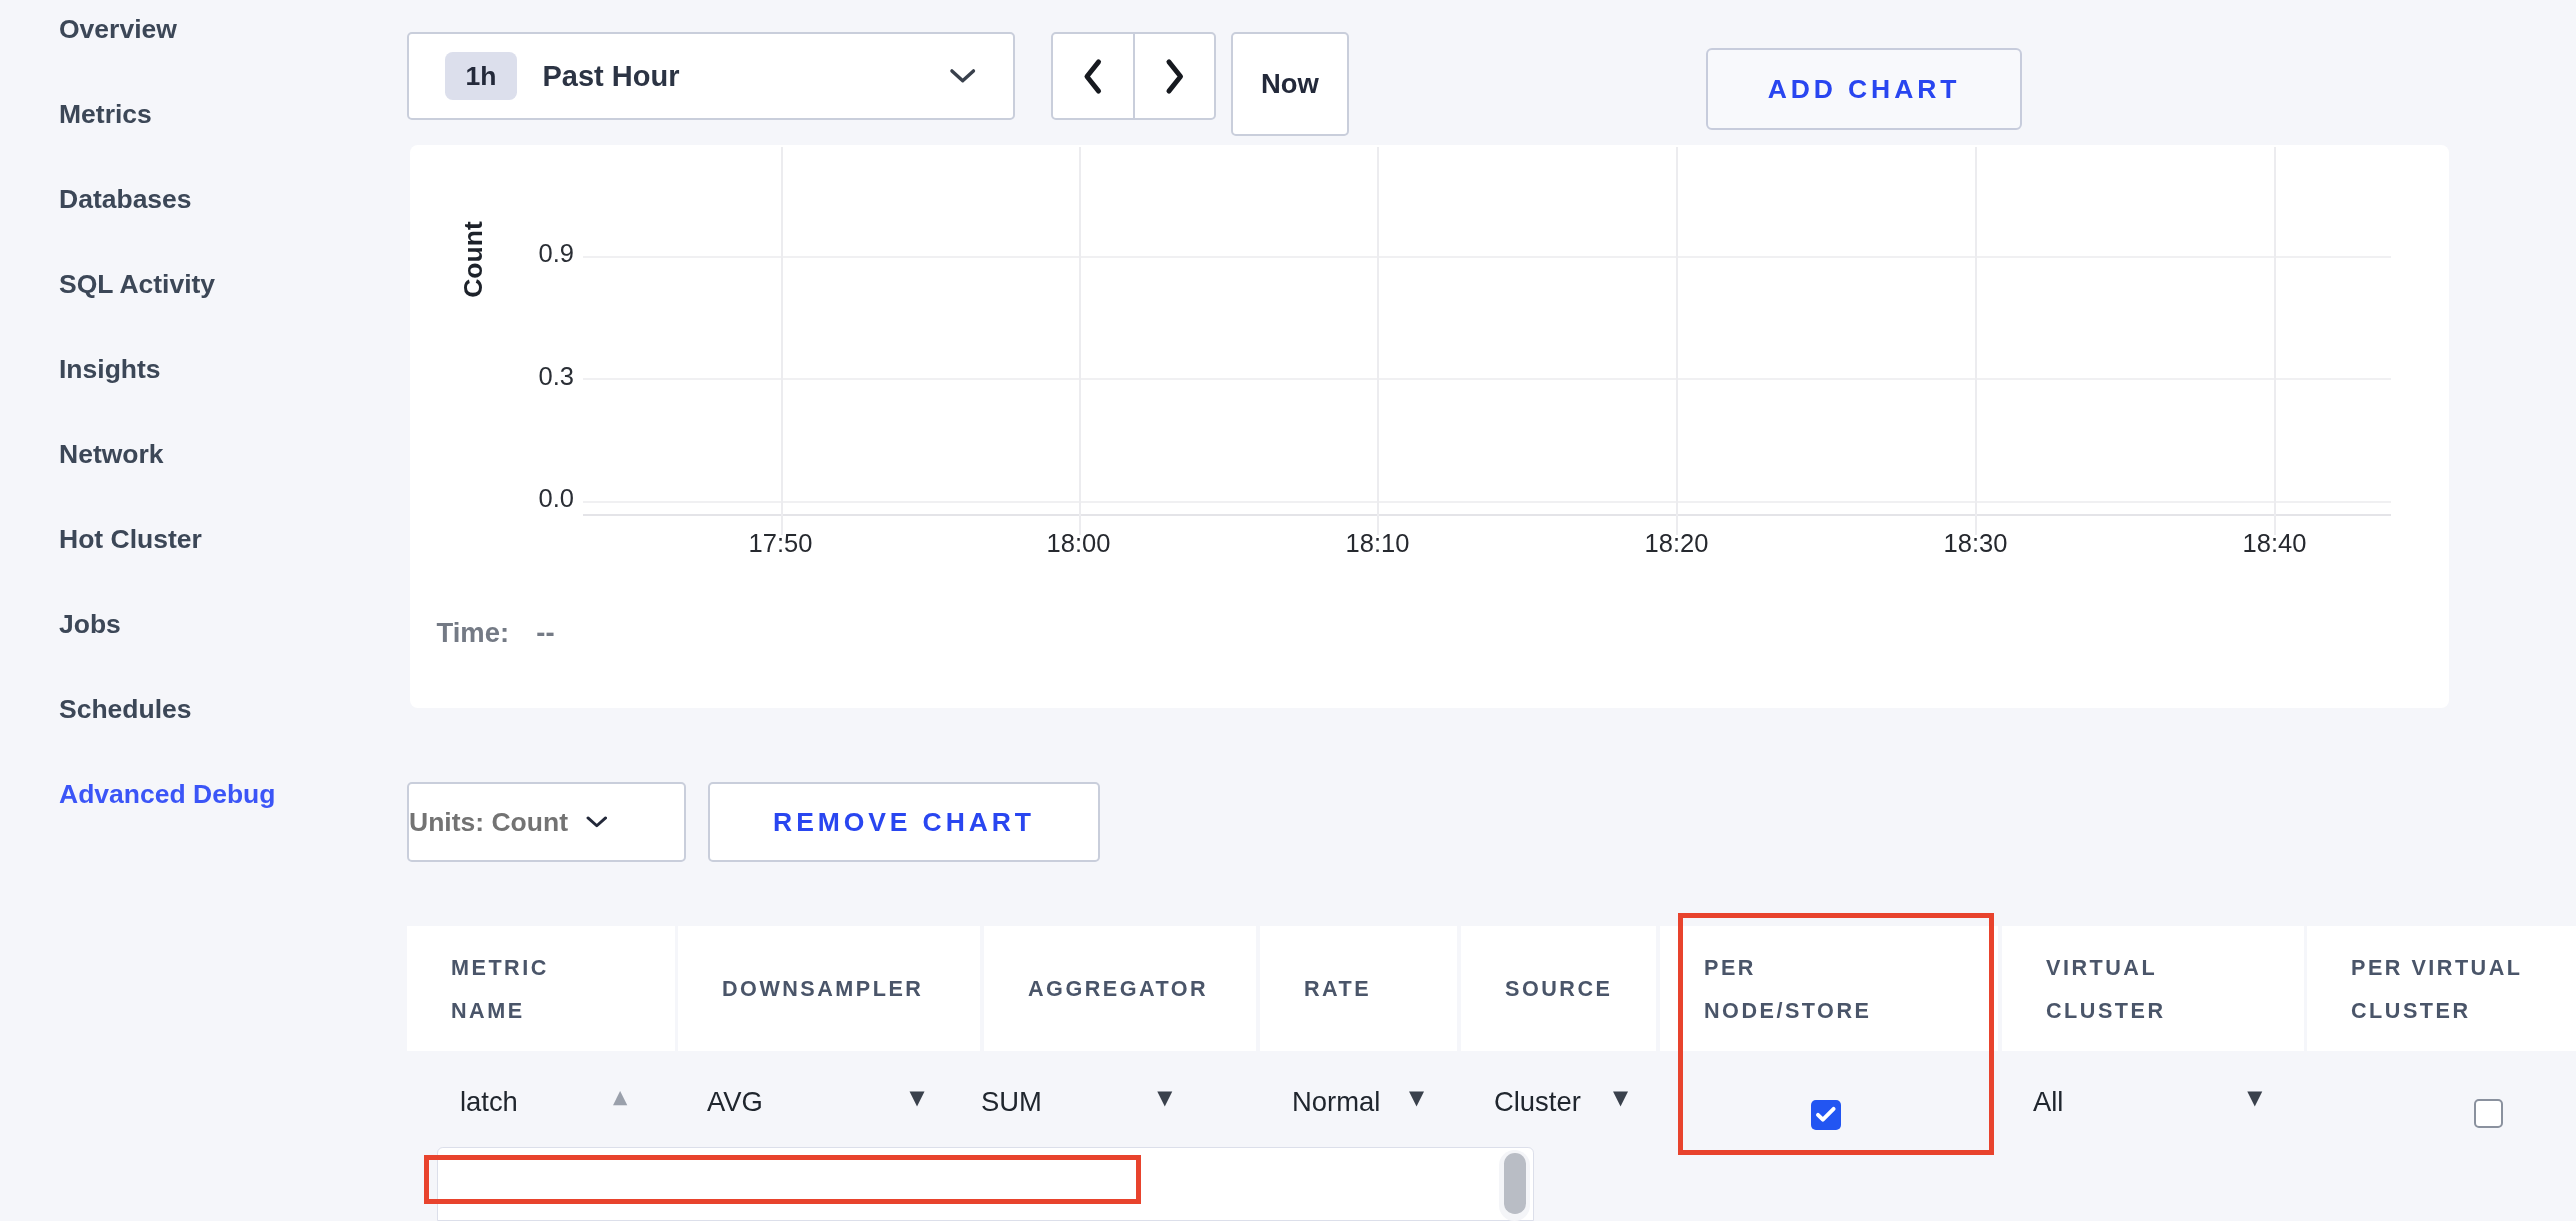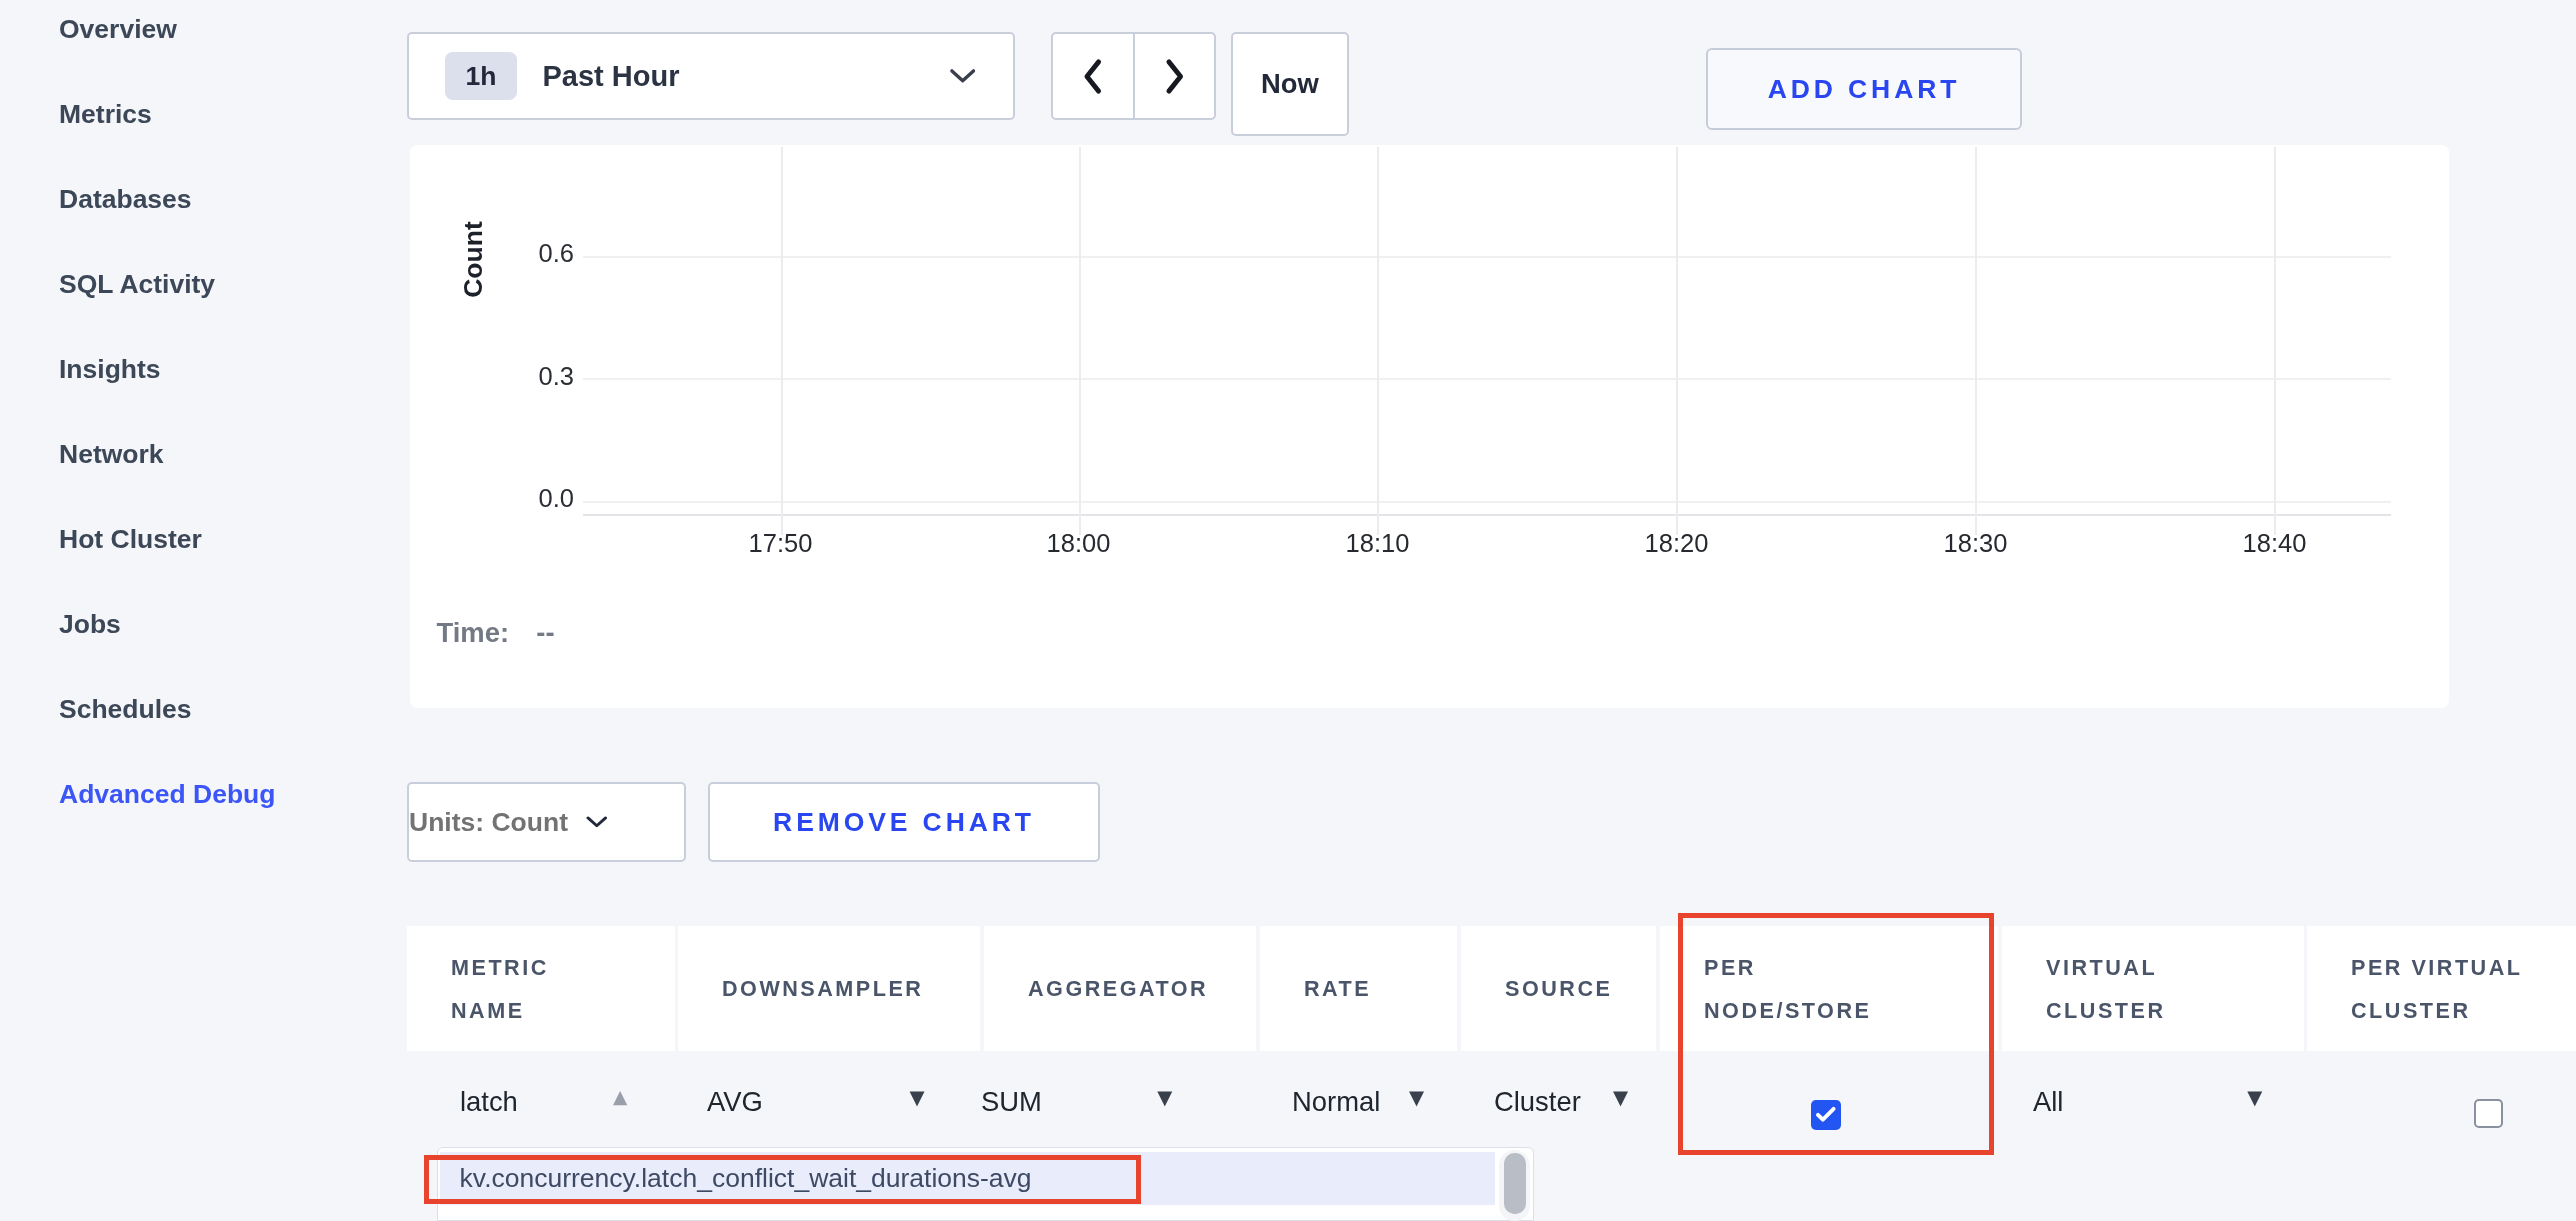--- a/index.html
+++ b/index.html
@@ -168,21 +168,21 @@
     </span>
   </div>
 
   <div class="btn now-btn">Now</div>
 
   <div class="btn add-chart-btn">ADD CHART</div>
 
   <section class="chart-panel">
     <span class="count-label">Count</span>
 
-    <span class="ytick y0">0.6</span>
+    <span class="ytick y0">0.9</span>
     <span class="ytick y1">0.3</span>
     <span class="ytick y2">0.0</span>
 
     <div class="hgrid y0"></div>
     <div class="hgrid y1"></div>
     <div class="hgrid y2"></div>
     <div class="axis-line"></div>
 
     <div class="vgrid x0"></div>
     <div class="vgrid x1"></div>
@@ -271,21 +271,20 @@
   </div>
 
   <div class="select sel-vcluster">
     <span>All</span>
     <span class="caret">▼</span>
   </div>
 
   <div class="cb-unchecked"></div>
 
   <div class="metric-dropdown">
-    <div class="dd-item">kv.concurrency.latch_conflict_wait_durations-avg</div>
     <div class="dd-scroll-track">
       <div class="dd-scroll-thumb"></div>
     </div>
   </div>
 
   <div class="red-box red-box-1"></div>
   <div class="red-box red-box-2"></div>
 
 </div>
 

